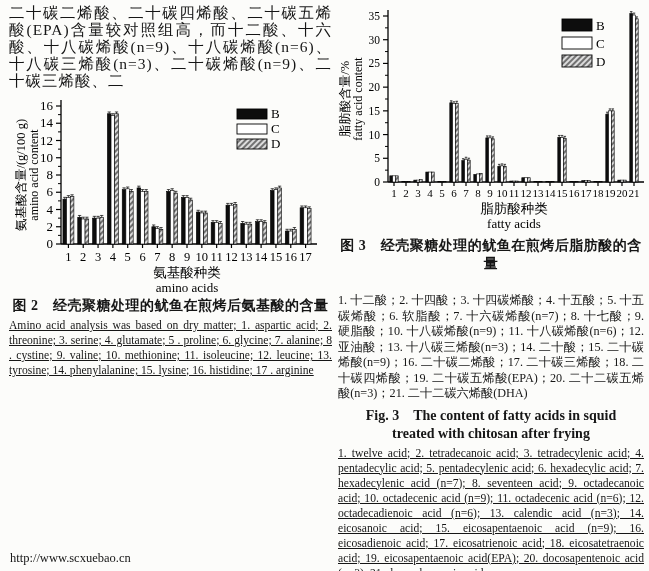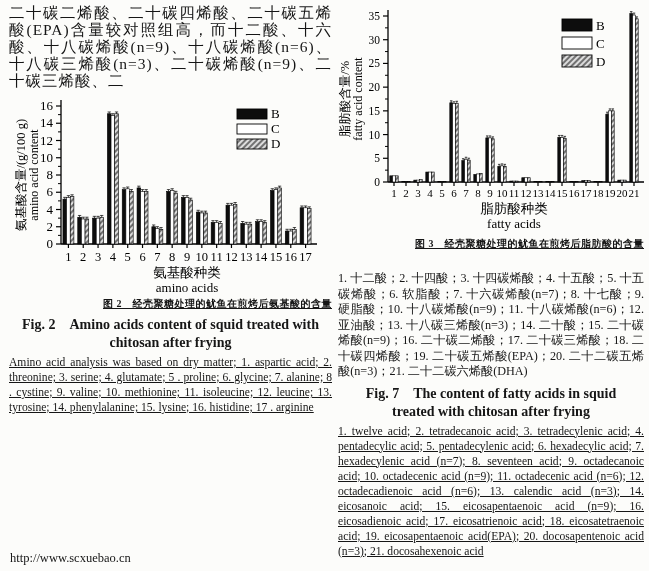--- a/index.html
+++ b/index.html
@@ -15,22 +15,22 @@
   .col-left  { left:9px;  width:323px; }
   .col-right { left:338px; width:306px; }
   .intro {
     font-size:15.5px; line-height:17px; letter-spacing:1px;
     text-align:justify;
   }
   .chart { display:block; }
   .chart-amino { margin:3px 0 0 6px; }
   .chart-fatty { margin:0; }
   .caption-cn {
-    font-weight:bold; text-align:right;
-    font-size:10px; letter-spacing:0.5px; margin-top:5px;text-decoration:underline;
+    font-weight:bold; text-align:center;
+    font-size:14px; letter-spacing:0.5px; margin-top:5px;
   }
   .note {
     font-size:12.2px; line-height:15.5px; text-align:justify; margin-top:20px;
   }
   .caption-en {
     font-weight:bold; text-align:center; font-size:14px;
     line-height:18px; margin-top:5px; padding:0 12px;
   }
   .note-en {
     font-size:11.6px; line-height:15px; text-align:justify; margin-top:3px;text-decoration:underline;
@@ -279,21 +279,20 @@
         <text x="256" y="41" font-size="13">C</text>
         <rect x="222" y="47" width="30" height="10" fill="url(#hA)" stroke="#000000" stroke-width="0.9"></rect>
         <text x="256" y="56" font-size="13">D</text>
       </g>
       <text x="172" y="184.5" text-anchor="middle" font-size="13.5">氨基酸种类</text>
       <text x="172" y="199.5" text-anchor="middle" font-size="13">amino acids</text>
       <text transform="translate(10,83) rotate(-90)" text-anchor="middle" font-size="12.5">氨基酸含量/(g/100 g)</text>
       <text transform="translate(23,83) rotate(-90)" text-anchor="middle" font-size="12">amino acid content</text>
     </svg>
   <div class="caption-cn">图 2　经壳聚糖处理的鱿鱼在煎烤后氨基酸的含量</div>
-  <div class="caption-en">Fig. 2　Amino acids content of squid treated with chitosan after frying</div>
   <p class="note-en">Amino acid analysis was based on dry matter; 1. aspartic acid; 2. threonine; 3. serine; 4. glutamate; 5 . proline; 6. glycine; 7. alanine; 8 . cystine; 9. valine; 10. methionine; 11. isoleucine; 12. leucine; 13. tyrosine; 14. phenylalanine; 15. lysine; 16. histidine; 17 . arginine</p>
 </div>
 
 <div class="col col-right">
   <svg class="chart chart-fatty" width="308" height="228" viewBox="0 0 308 228">
       <defs>
         <pattern id="hB" width="4" height="4" patternUnits="userSpaceOnUse" patternTransform="rotate(45)">
           <rect width="4" height="4" fill="#dcdcdc"></rect>
           <line x1="1" y1="0" x2="1" y2="4" stroke="#444444" stroke-width="1.4"></line>
         </pattern>
@@ -484,17 +483,17 @@
         <rect x="224" y="51" width="30" height="12" fill="url(#hB)" stroke="#000000" stroke-width="0.9"></rect>
         <text x="258" y="62" font-size="13">D</text>
       </g>
       <text x="176" y="209" text-anchor="middle" font-size="13.5">脂肪酸种类</text>
       <text x="176" y="224" text-anchor="middle" font-size="13">fatty acids</text>
       <text transform="translate(11,95) rotate(-90)" text-anchor="middle" font-size="12.5">脂肪酸含量/%</text>
       <text transform="translate(24,95) rotate(-90)" text-anchor="middle" font-size="12">fatty acid content</text>
     </svg>
   <div class="caption-cn">图 3　经壳聚糖处理的鱿鱼在煎烤后脂肪酸的含量</div>
   <p class="note">1. 十二酸；2. 十四酸；3. 十四碳烯酸；4. 十五酸；5. 十五碳烯酸；6. 软脂酸；7. 十六碳烯酸(n=7)；8. 十七酸；9. 硬脂酸；10. 十八碳烯酸(n=9)；11. 十八碳烯酸(n=6)；12. 亚油酸；13. 十八碳三烯酸(n=3)；14. 二十酸；15. 二十碳烯酸(n=9)；16. 二十碳二烯酸；17. 二十碳三烯酸；18. 二十碳四烯酸；19. 二十碳五烯酸(EPA)；20. 二十二碳五烯酸(n=3)；21. 二十二碳六烯酸(DHA)</p>
-  <div class="caption-en">Fig. 7　The content of fatty acids in squid treated with chitosan after frying</div>
+  <div class="caption-en">Fig. 3　The content of fatty acids in squid treated with chitosan after frying</div>
   <p class="note-en">1. twelve acid; 2. tetradecanoic acid; 3. tetradecylenic acid; 4. pentadecylic acid; 5. pentadecylenic acid; 6. hexadecylic acid; 7. hexadecylenic acid (n=7); 8. seventeen acid; 9. octadecanoic acid; 10. octadecenic acid (n=9); 11. octadecenic acid (n=6); 12. octadecadienoic acid (n=6); 13. calendic acid (n=3); 14. eicosanoic acid; 15. eicosapentaenoic acid (n=9); 16. eicosadienoic acid; 17. eicosatrienoic acid; 18. eicosatetraenoic acid; 19. eicosapentaenoic acid(EPA); 20. docosapentenoic acid (n=3); 21. docosahexenoic acid</p>
 </div>
 
 <div class="footer-url">http://www.scxuebao.cn</div>
 
 </body></html>

